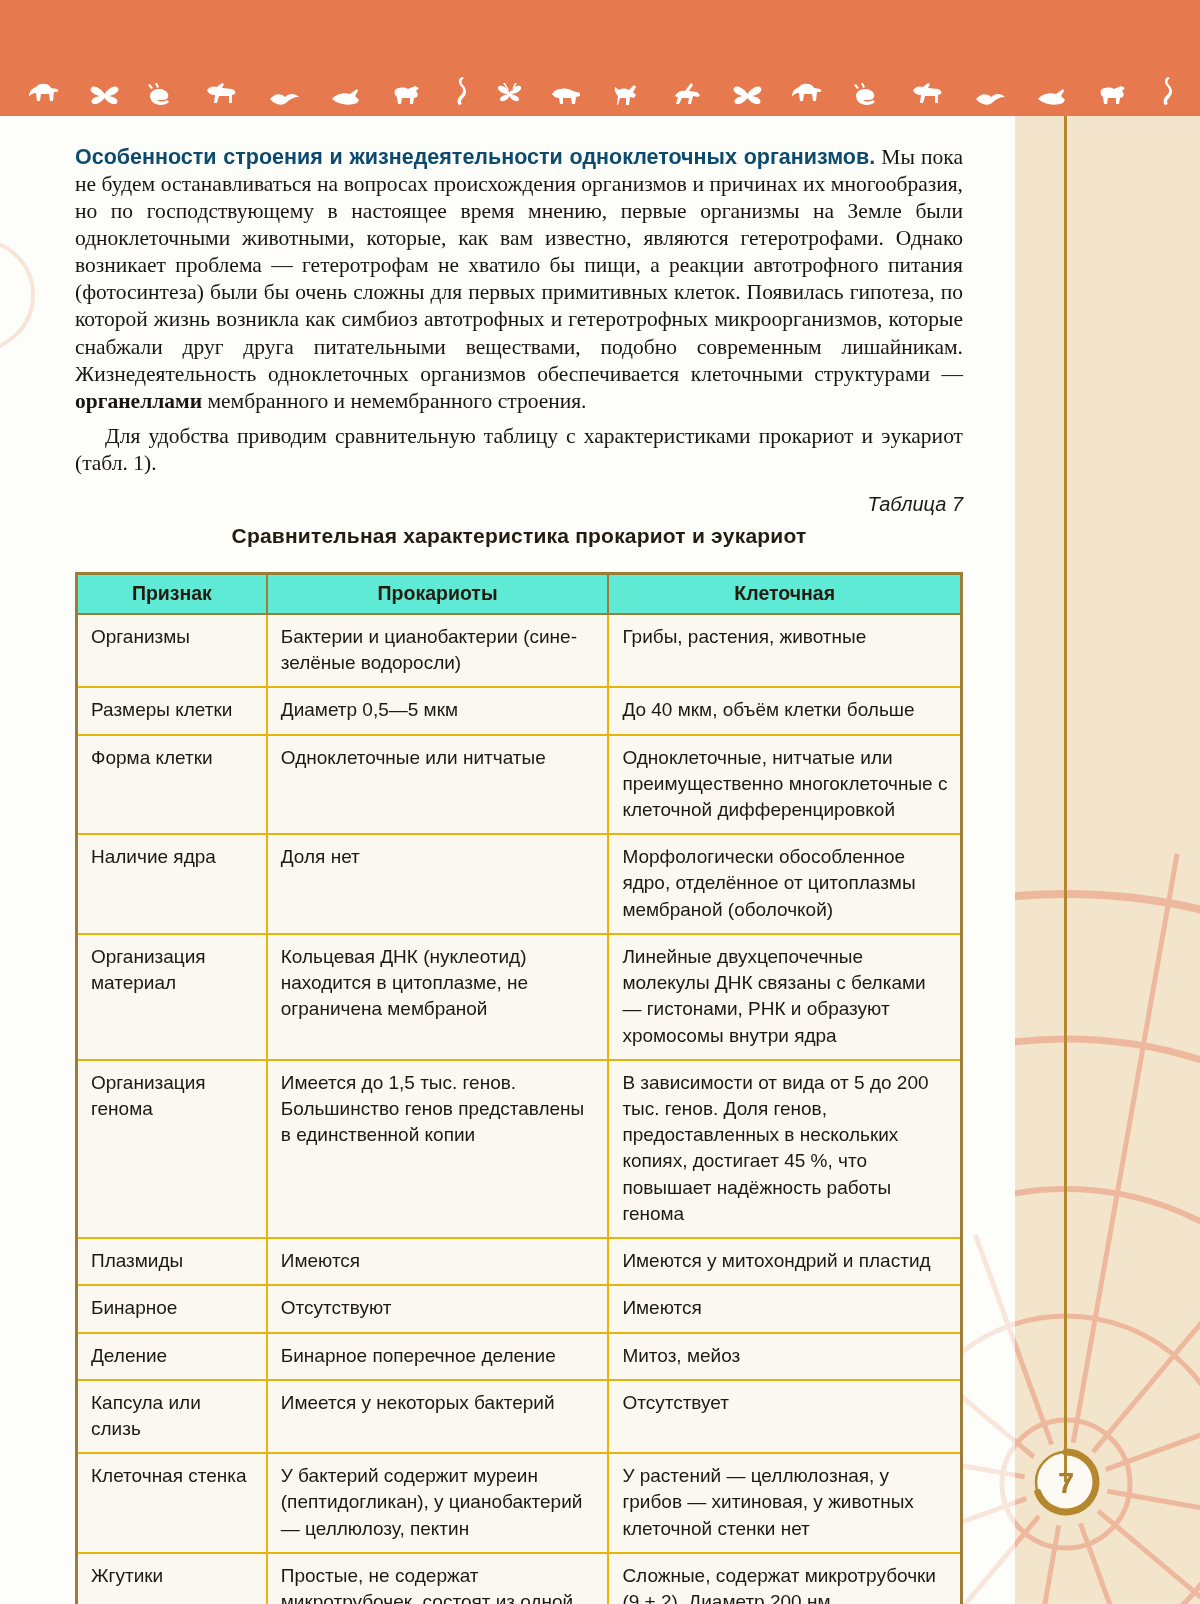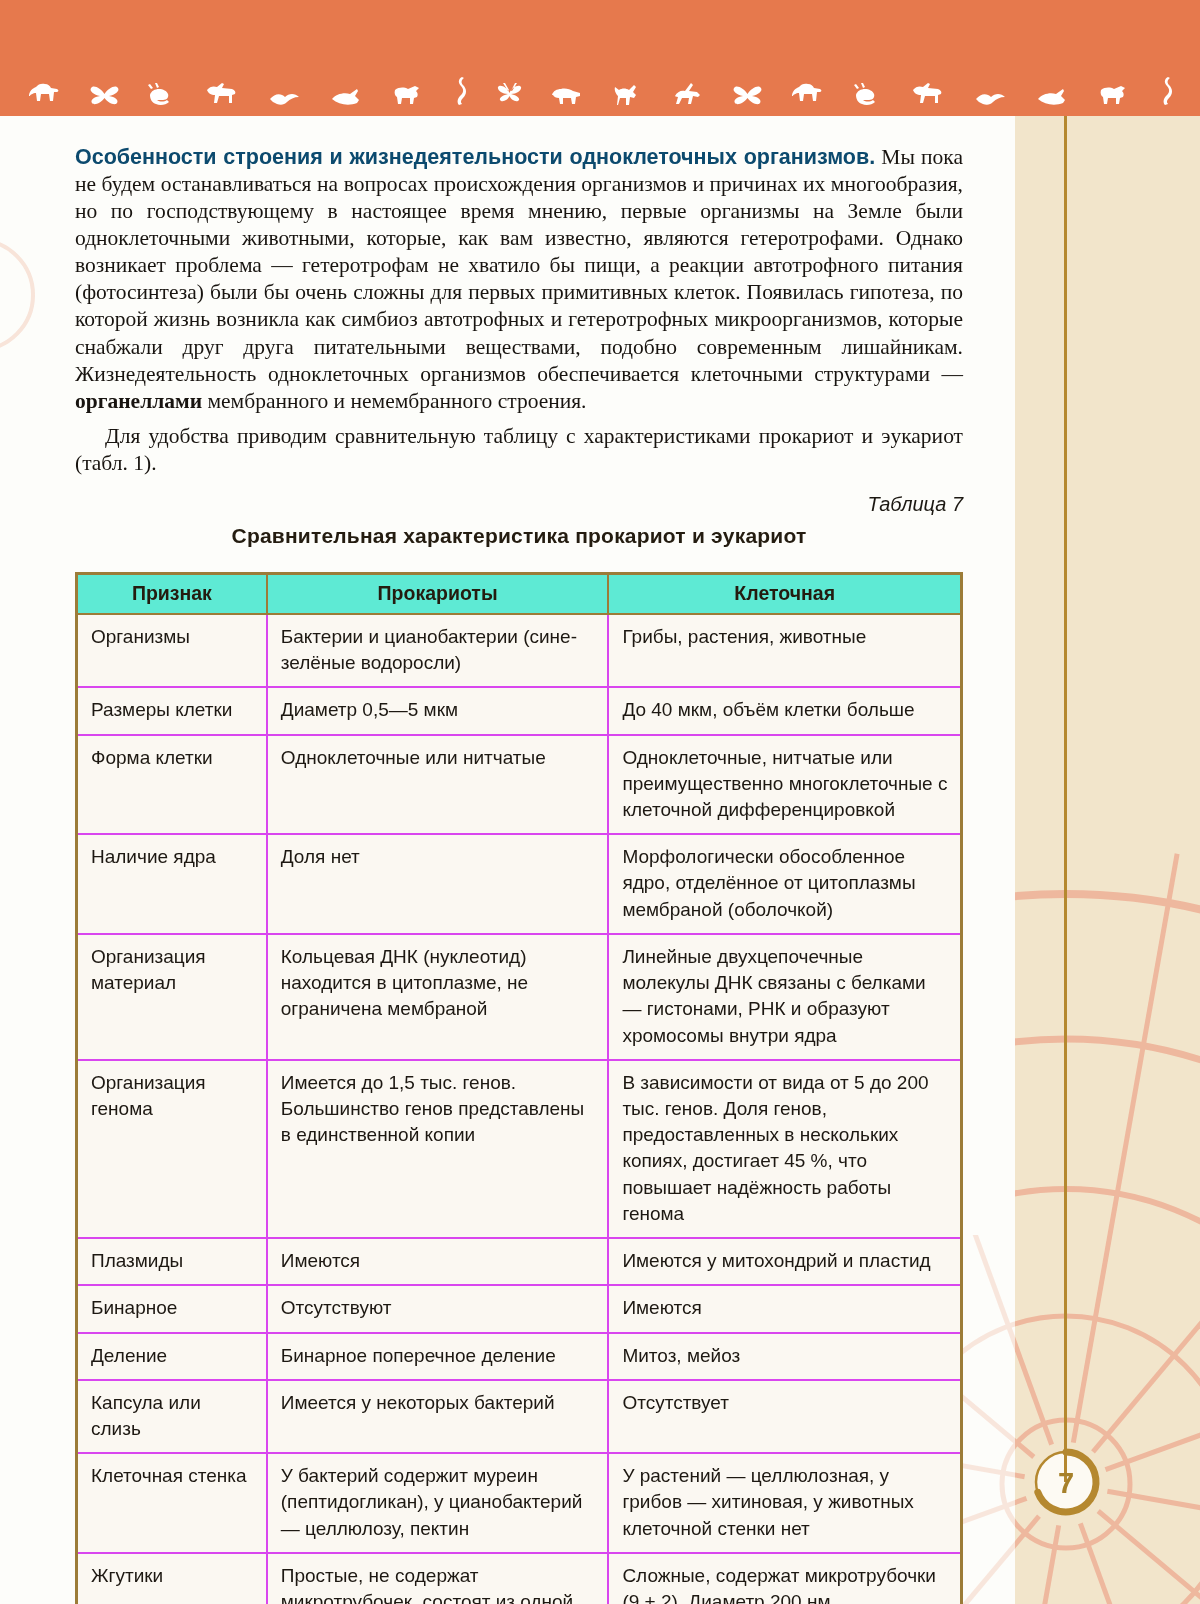--- a/index.html
+++ b/index.html
@@ -58,21 +58,21 @@
   table.cmp{
     width:888px;border-collapse:collapse;background:#fbf8f2;
     border:3px solid #9c7c38;table-layout:fixed;
   }
   table.cmp th{
     background:#5eead4;color:#241c10;font-weight:bold;font-size:19.5px;
     padding:7px 10px 8px 10px;border:2px solid #9c7c38;text-align:center;
   }
   table.cmp td{
     font-size:19px;line-height:1.38;color:#1d1812;
-    padding:9px 12px 10px 13px;border:2px solid #d946ef;
+    padding:9px 12px 10px 13px;border:2px solid #eab308;
     vertical-align:top;text-align:left;
   }
   .col-sign{width:21.5%;} .col-pro{width:38.6%;} .col-eu{width:39.9%;}
 </style>
 </head>
 <body>
 
 <div class="page">
 
   <div class="margin-strip"></div>

